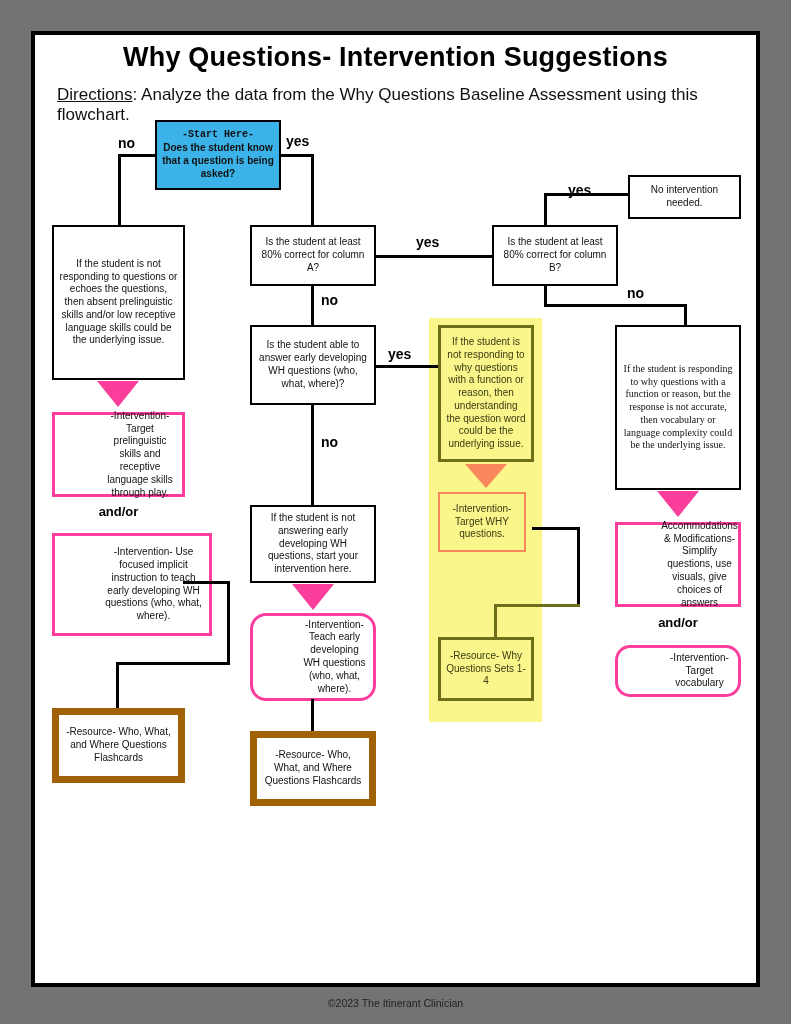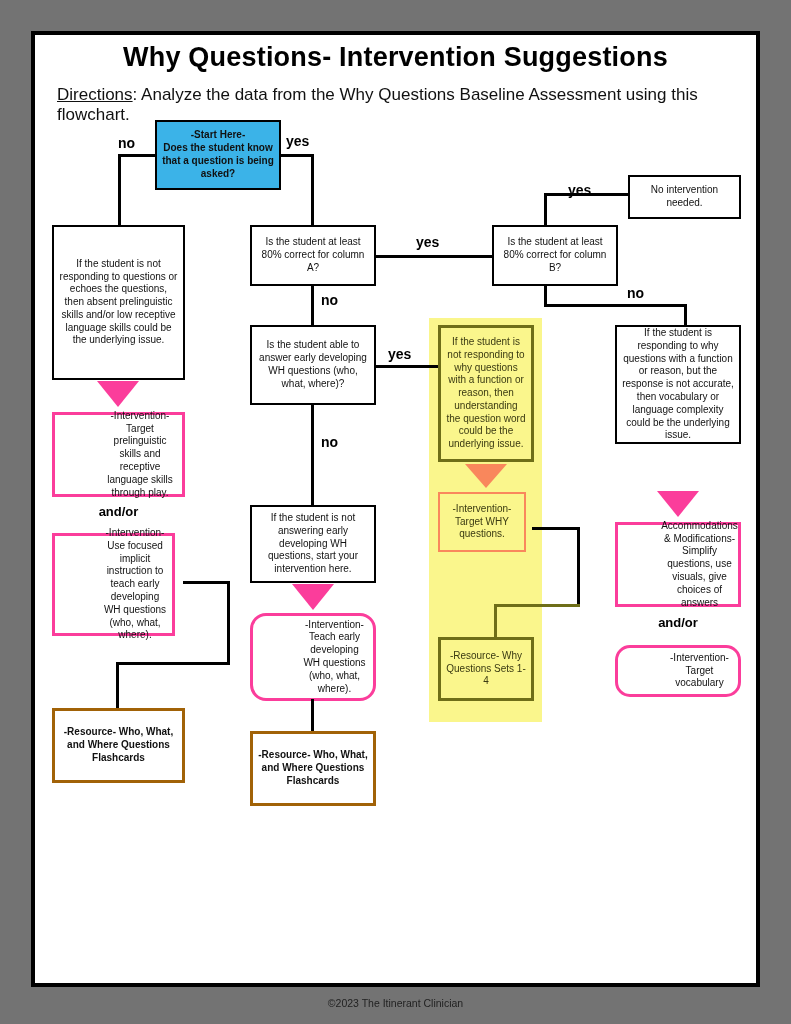--- a/index.html
+++ b/index.html
@@ -21,26 +21,26 @@
 
   #footer{position:absolute;left:0;top:997px;width:791px;text-align:center;
           font-size:10.5px;color:#222;}
 
   
   .box{position:absolute;box-sizing:border-box;background:#fff;
        display:flex;align-items:center;justify-content:center;text-align:center;
        font-size:10px;line-height:1.28;padding:4px 5px;color:#111;}
   .box.black{border:2.5px solid #000;}
   .box.pink{border:3px solid #FB3D9B;padding-left:48px;}
-  .box.navy{border:3px solid #a16207;font-weight:bold;}
+  .box.navy{border:7px solid #a16207;}
   .box.blue{border:2.5px solid #000;background:#3BB3E8;font-weight:600;}
   .box.olive{border:3px solid #6E6E18;background:#FAF68C;color:#3a3a12;}
   .box.salmon{border:2.5px solid #F9875C;background:#FAF68C;color:#3a3a12;}
 
-  .box.blue .st{display:block;font-weight:700;}
+  .box.blue .st{display:block;font-weight:700;font-family:Liberation Mono, monospace;}
 
   
   #yellowband{position:absolute;left:429px;top:318px;width:113px;height:404px;
               background:#FAF68C;}
 
   
   .ln{position:absolute;background:#000;}
   .ln.h{height:3px;}
   .ln.v{width:3px;}
   .ln.olv{background:#6E6E18;}
@@ -85,21 +85,21 @@
   <div class="lbl" style="left:286px;top:133px;">yes</div>
 
   <div class="box black" style="left:52px;top:225px;width:133px;height:155px;">If the student is not responding to questions or echoes the questions, then absent prelinguistic skills and/or low receptive language skills could be the underlying issue.</div>
 
   <div class="arrow pink" style="left:97px;top:381px;"></div>
 
   <div class="box pink" style="left:52px;top:412px;width:133px;height:85px;">-Intervention- Target prelinguistic skills and receptive language skills through play.</div>
 
   <div class="andor" style="left:52px;top:504px;width:133px;">and/or</div>
 
-  <div class="box pink" style="left:52px;top:533px;width:123px;height:103px;">-Intervention- Use focused implicit instruction to teach early developing WH questions (who, what, where).</div>
+  <div class="box pink" style="left:52px;top:533px;width:160px;height:103px;">-Intervention- Use focused implicit instruction to teach early developing WH questions (who, what, where).</div>
 
   <div class="ln h" style="left:183px;top:581px;width:47px;"></div>
   <div class="ln v" style="left:227px;top:581px;height:84px;"></div>
   <div class="ln h" style="left:116px;top:662px;width:114px;"></div>
   <div class="ln v" style="left:116px;top:662px;height:48px;"></div>
 
   <div class="box navy" style="left:52px;top:708px;width:133px;height:75px;">-Resource- Who, What, and Where Questions Flashcards</div>
 
   <div class="box black" style="left:250px;top:225px;width:126px;height:61px;">Is the student at least 80% correct for column A?</div>
 
@@ -146,21 +146,21 @@
   <div class="ln h" style="left:544px;top:193px;width:85px;"></div>
   <div class="lbl" style="left:568px;top:182px;">yes</div>
 
   <div class="box black" style="left:628px;top:175px;width:113px;height:44px;">No intervention needed.</div>
 
   <div class="ln v" style="left:544px;top:284px;height:22px;"></div>
   <div class="ln h" style="left:544px;top:304px;width:143px;"></div>
   <div class="ln v" style="left:684px;top:304px;height:22px;"></div>
   <div class="lbl" style="left:627px;top:285px;">no</div>
 
-  <div class="box black" style="left:615px;top:325px;width:126px;height:119px;">If the student is responding to why questions with a function or reason, but the response is not accurate, then vocabulary or language complexity could be the underlying issue.</div>
+  <div class="box black" style="left:615px;top:325px;width:126px;height:165px;font-family:Liberation Serif, serif;">If the student is responding to why questions with a function or reason, but the response is not accurate, then vocabulary or language complexity could be the underlying issue.</div>
 
   <div class="arrow pink" style="left:657px;top:491px;"></div>
 
   <div class="box pink" style="left:615px;top:522px;width:126px;height:85px;">Accommodations &amp; Modifications- Simplify questions, use visuals, give choices of answers</div>
 
   <div class="andor" style="left:615px;top:615px;width:126px;">and/or</div>
 
   <div class="box pink" style="left:615px;top:645px;width:126px;height:52px;border-radius:15px;">-Intervention- Target vocabulary</div>
 
   <div id="footer">©2023 The Itinerant Clinician</div>

